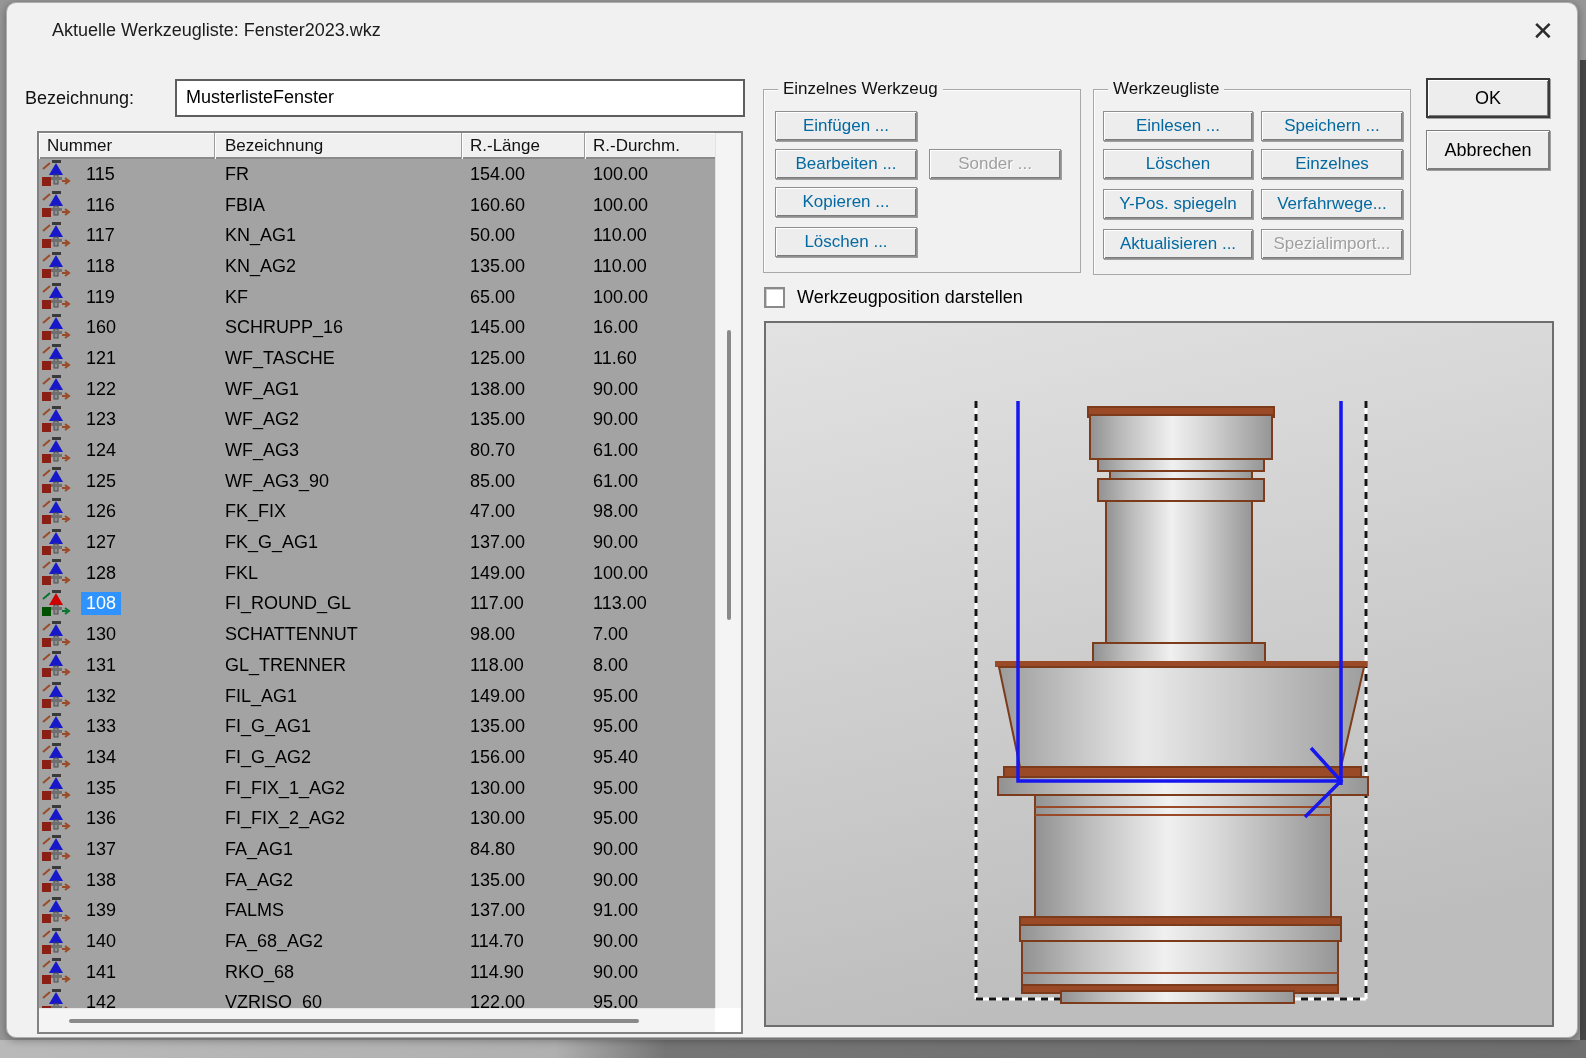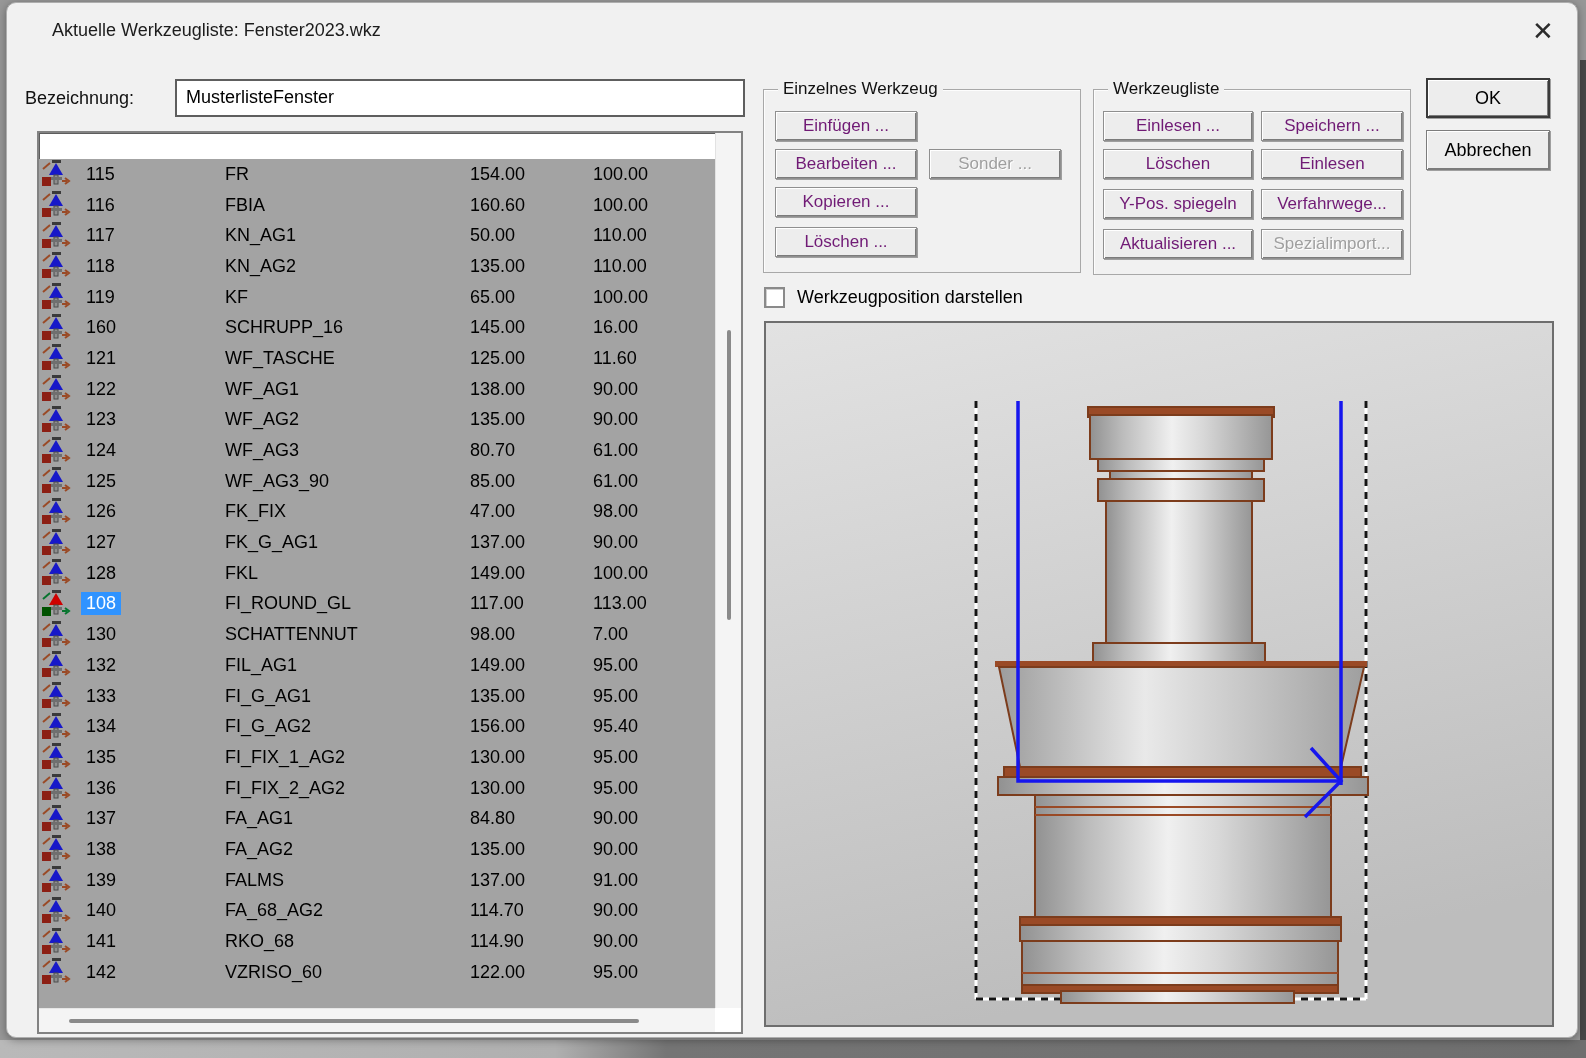--- a/index.html
+++ b/index.html
@@ -45,21 +45,21 @@
   .trow.selected .numtxt { background:#2f93ff; color:#fff; }
   .trow.selected .ticon { filter:hue-rotate(115deg) saturate(1.1); }
 
   
   .vscroll { position:absolute; right:0; top:0; width:26px; height:875px; background:#f4f4f4; border-left:1px solid #e2e2e2; }
   .vthumb { position:absolute; left:11px; top:197px; width:4px; height:290px; background:#8a8a8a; border-radius:2px; }
   .hscroll { position:absolute; left:0; bottom:0; width:676px; height:24px; background:#f4f4f4; border-top:1px solid #e6e6e6; }
   .hthumb { position:absolute; left:30px; top:10px; width:570px; height:4px; background:#8a8a8a; border-radius:2px; }
 
   
-  .btn { position:absolute; height:30px; background:#ededed; font-size:17px; color:#701a75;
+  .btn { position:absolute; height:30px; background:#ededed; font-size:17px; color:#0369a1;
     display:flex; align-items:center; justify-content:center;
     border:1px solid #8f8f8f;
     box-shadow:inset 1px 1px 0 #ffffff, inset -1px -1px 0 #7b7b7b, 1px 1px 0 #9f9f9f;
     cursor:pointer; white-space:nowrap; }
   .btn.disabled { color:#9f9f9f; text-shadow:1px 1px 0 #fff; cursor:default; }
   .bigbtn { position:absolute; width:124px; height:40px; background:#ededed; font-size:18px;
     display:flex; align-items:center; justify-content:center;
     border:1px solid #7c7c7c;
     box-shadow:inset 1px 1px 0 #ffffff, inset -1px -1px 0 #7b7b7b, 1px 1px 0 #9f9f9f; cursor:pointer; }
   .bigbtn.default { border:2px solid #3a3a3a; }
@@ -88,20 +88,26 @@
   <div class="right-strip"></div>
 
   <div class="dialog">
     <div class="title">Aktuelle Werkzeugliste: Fenster2023.wkz</div>
     <div class="close-btn">✕</div>
 
     <div class="lbl" style="left:18px; top:85px;">Bezeichnung:</div>
     <div class="txtbox">MusterlisteFenster</div>
 
     <div class="listbox">
+      <div class="lhead">
+        <div class="hcell hc0">Nummer</div>
+        <div class="hcell hc1">Bezeichnung</div>
+        <div class="hcell hc2">R.-Länge</div>
+        <div class="hcell hc3">R.-Durchm.</div>
+      </div>
       <div class="rows">
           <div class="trow">
             <div class="cell c-num">
               <svg class="ticon" viewBox="0 0 30 28">
     <rect x="11" y="0" width="9" height="3" fill="#3a3a3a"></rect>
     <line x1="2" y1="9" x2="9" y2="3" stroke="#9a4a26" stroke-width="2"></line>
     <polygon points="15,3 8,15 22,15" fill="#1718c9"></polygon>
     <rect x="13" y="15" width="4" height="9" fill="#8f8f8f" stroke="#4d4d4d" stroke-width="1"></rect>
     <rect x="9" y="17" width="12" height="3" fill="#6f6f6f"></rect>
     <rect x="1" y="17" width="9" height="9" fill="#8c1f14"></rect>
@@ -360,20 +366,37 @@
     <rect x="13" y="15" width="4" height="9" fill="#8f8f8f" stroke="#4d4d4d" stroke-width="1"></rect>
     <rect x="9" y="17" width="12" height="3" fill="#6f6f6f"></rect>
     <rect x="1" y="17" width="9" height="9" fill="#8c1f14"></rect>
     <path d="M21 21 h5 M24 18 l4 3 -4 3" fill="none" stroke="#9a4a26" stroke-width="2"></path>
   </svg>
               <span class="numtxt">130</span>
             </div>
             <div class="cell c-name">SCHATTENNUT</div>
             <div class="cell c-len">98.00</div>
             <div class="cell c-dia">7.00</div>
+          </div>
+          <div class="trow">
+            <div class="cell c-num">
+              <svg class="ticon" viewBox="0 0 30 28">
+    <rect x="11" y="0" width="9" height="3" fill="#3a3a3a"></rect>
+    <line x1="2" y1="9" x2="9" y2="3" stroke="#9a4a26" stroke-width="2"></line>
+    <polygon points="15,3 8,15 22,15" fill="#1718c9"></polygon>
+    <rect x="13" y="15" width="4" height="9" fill="#8f8f8f" stroke="#4d4d4d" stroke-width="1"></rect>
+    <rect x="9" y="17" width="12" height="3" fill="#6f6f6f"></rect>
+    <rect x="1" y="17" width="9" height="9" fill="#8c1f14"></rect>
+    <path d="M21 21 h5 M24 18 l4 3 -4 3" fill="none" stroke="#9a4a26" stroke-width="2"></path>
+  </svg>
+              <span class="numtxt">131</span>
+            </div>
+            <div class="cell c-name">GL_TRENNER</div>
+            <div class="cell c-len">118.00</div>
+            <div class="cell c-dia">8.00</div>
           </div>
           <div class="trow">
             <div class="cell c-num">
               <svg class="ticon" viewBox="0 0 30 28">
     <rect x="11" y="0" width="9" height="3" fill="#3a3a3a"></rect>
     <line x1="2" y1="9" x2="9" y2="3" stroke="#9a4a26" stroke-width="2"></line>
     <polygon points="15,3 8,15 22,15" fill="#1718c9"></polygon>
     <rect x="13" y="15" width="4" height="9" fill="#8f8f8f" stroke="#4d4d4d" stroke-width="1"></rect>
     <rect x="9" y="17" width="12" height="3" fill="#6f6f6f"></rect>
     <rect x="1" y="17" width="9" height="9" fill="#8c1f14"></rect>
@@ -571,21 +594,21 @@
       <div class="btn disabled" style="left:165px; top:59px; width:132px;">Sonder ...</div>
       <div class="btn" style="left:11px; top:97px;  width:142px;">Kopieren ...</div>
       <div class="btn" style="left:11px; top:137px; width:142px;">Löschen ...</div>
     </div>
 
     <div class="groupbox g2" style="left:1086px; top:86px; width:318px; height:186px;">
       <div class="grouplabel">Werkzeugliste</div>
       <div class="btn" style="left:9px;   top:21px;  width:150px;">Einlesen ...</div>
       <div class="btn" style="left:167px; top:21px;  width:142px;">Speichern ...</div>
       <div class="btn" style="left:9px;   top:59px;  width:150px;text-align:center;">Löschen</div>
-      <div class="btn" style="left:167px; top:59px;  width:142px;">Einlesen</div>
+      <div class="btn" style="left:167px; top:59px;  width:142px;">Einzelnes</div>
       <div class="btn" style="left:9px;   top:99px;  width:150px;">Y-Pos. spiegeln</div>
       <div class="btn" style="left:167px; top:99px;  width:142px;">Verfahrwege...</div>
       <div class="btn" style="left:9px;   top:139px; width:150px;">Aktualisieren ...</div>
       <div class="btn disabled" style="left:167px; top:139px; width:142px;">Spezialimport...</div>
     </div>
 
     <div class="bigbtn default" style="left:1419px; top:75px;">OK</div>
     <div class="bigbtn" style="left:1419px; top:127px;">Abbrechen</div>
 
     <div class="checkrow">

